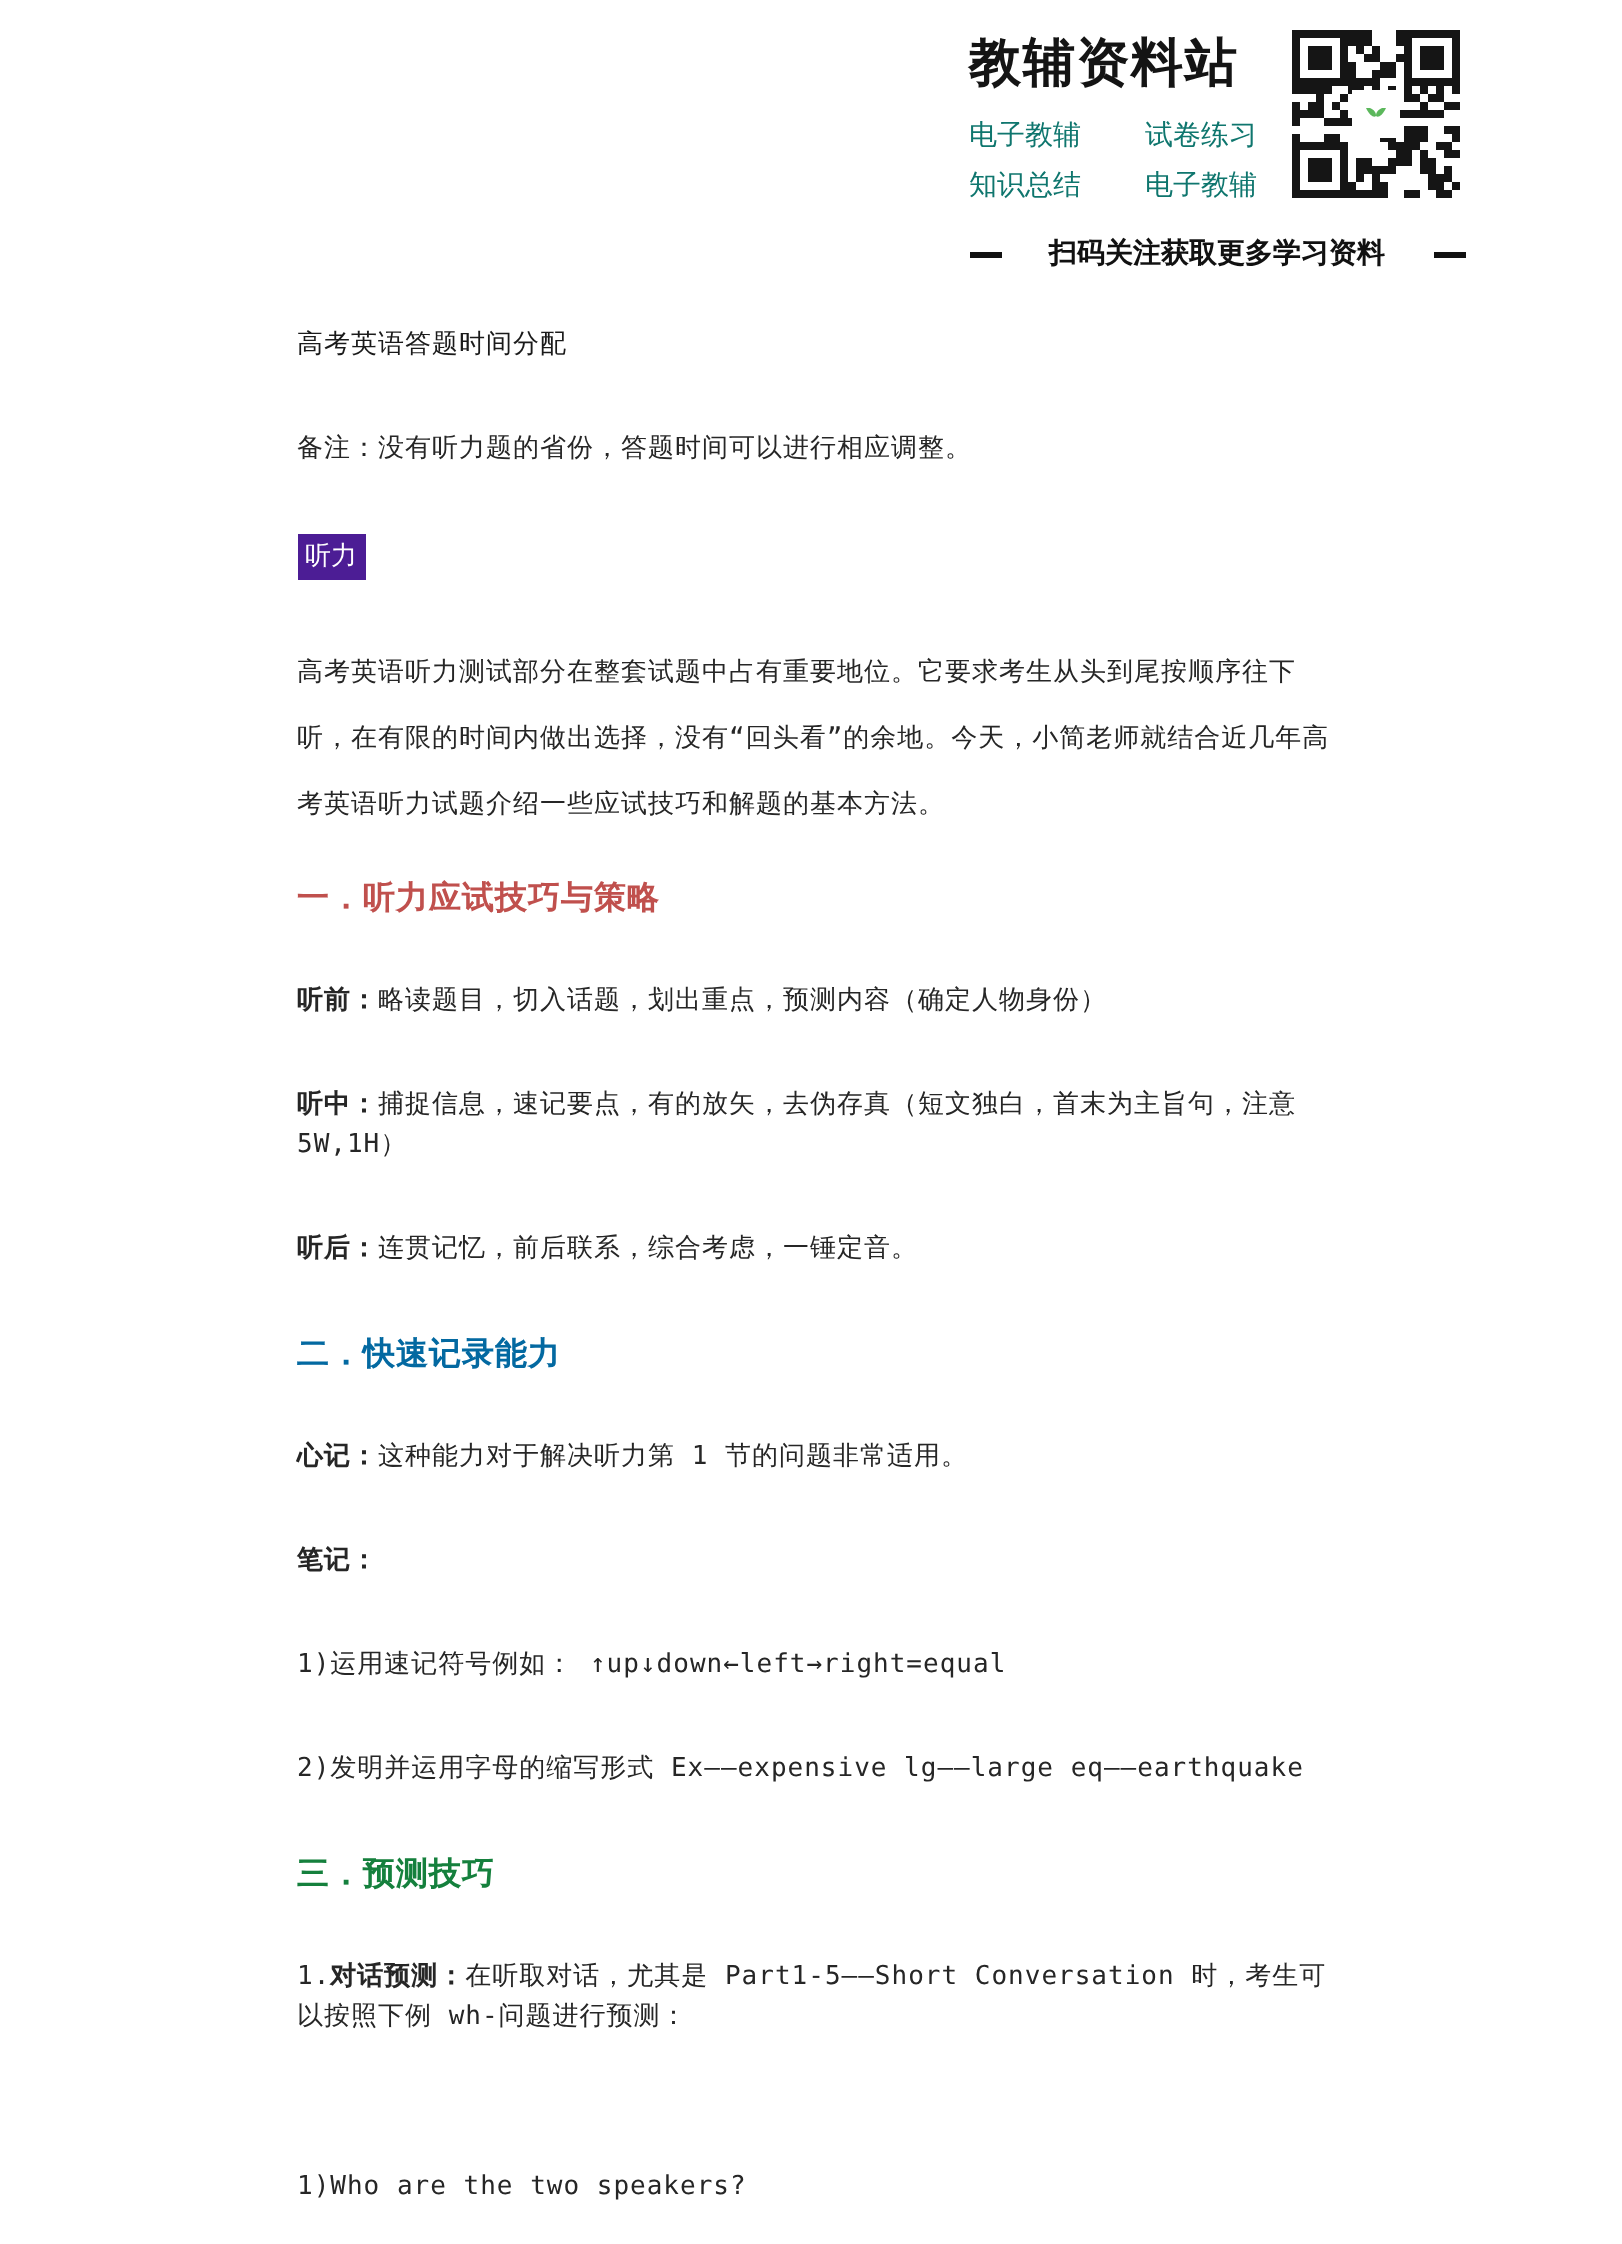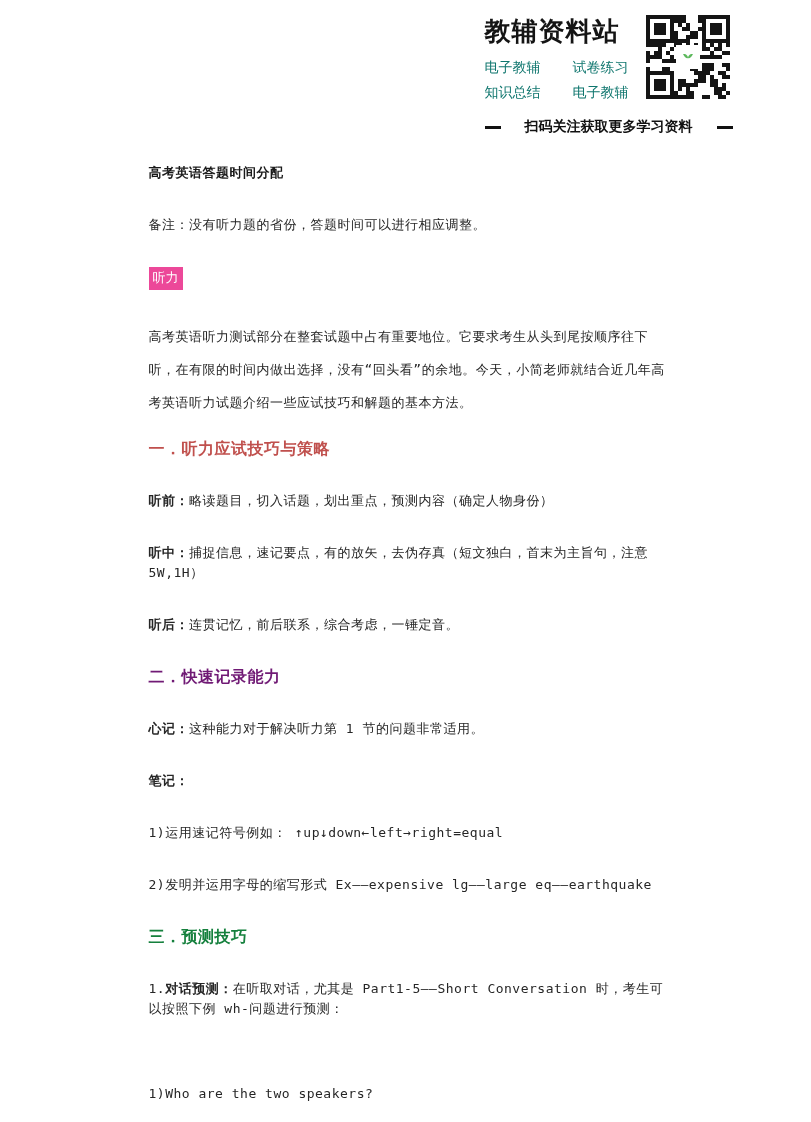--- a/index.html
+++ b/index.html
@@ -55,21 +55,21 @@
     margin-top:16px;
     display:flex; align-items:center; justify-content:center; gap:24px;
     font-family:"Liberation Sans","DejaVu Sans",sans-serif;
     font-weight:700; font-size:14px; color:#111; white-space:nowrap;
   }
   .dash { width:44px; height:3px; background:#111; }
 
   
   .doc { padding:163px 76px 0 80px; }
   .block { font-size:13px; line-height:20px; margin-bottom:32px; letter-spacing:0.5px; }
-  .doc-title { font-weight:700; color:#1a1a1a; }
+  .doc-title { font-weight:400; color:#1a1a1a; }
   .label { font-weight:700; }
   .badge-wrap { margin-bottom:30px; }
   .badge {
     display:inline-block; padding:2px 4px 3px;
     font-size:13px; font-weight:400;
   }
   .intro { line-height:33px; margin-bottom:20px; }
   .sec-heading { font-weight:700; margin-bottom:32px; font-size:16px; line-height:20px; letter-spacing:0.5px; }
   .mono-note { white-space:pre-wrap; }
   .lead { margin-bottom:10px; }
@@ -553,34 +553,34 @@
     </div>
   </div>
 
   <div class="doc">
 
     <div class="block doc-title">高考英语答题时间分配</div>
 
     <div class="block"><span>备注：</span><span>没有听力题的省份，答题时间可以进行相应调整。</span></div>
 
     <div class="badge-wrap">
-      <span class="badge" style="background: #ec4899; color: rgb(255, 255, 255);">听力</span>
+      <span class="badge" style="background: #4c1d95; color: rgb(255, 255, 255);">听力</span>
     </div>
 
     <div class="block intro">高考英语听力测试部分在整套试题中占有重要地位。它要求考生从头到尾按顺序往下听，在有限的时间内做出选择，没有“回头看”的余地。今天，小简老师就结合近几年高考英语听力试题介绍一些应试技巧和解题的基本方法。</div>
 
     <div class="sec-heading accent" style="color: rgb(192, 80, 77);">一．听力应试技巧与策略</div>
 
     <div class="block"><span class="label">听前：</span><span>略读题目，切入话题，划出重点，预测内容（确定人物身份）</span></div>
 
     <div class="block"><span class="label">听中：</span><span>捕捉信息，速记要点，有的放矢，去伪存真（短文独白，首末为主旨句，注意 5W,1H）</span></div>
 
     <div class="block"><span class="label">听后：</span><span>连贯记忆，前后联系，综合考虑，一锤定音。</span></div>
 
-    <div class="sec-heading accent" style="color: #701a75;">二．快速记录能力</div>
+    <div class="sec-heading accent" style="color: #0369a1;">二．快速记录能力</div>
 
     <div class="block"><span class="label">心记：</span><span>这种能力对于解决听力第 1 节的问题非常适用。</span></div>
 
     <div class="block"><span class="label">笔记：</span><span></span></div>
 
     <div class="block mono-note">1)运用速记符号例如： ↑up↓down←left→right=equal</div>
 
     <div class="block mono-note">2)发明并运用字母的缩写形式 Ex——expensive lg——large eq——earthquake</div>
 
     <div class="sec-heading accent" style="color: #15803d;">三．预测技巧</div>

